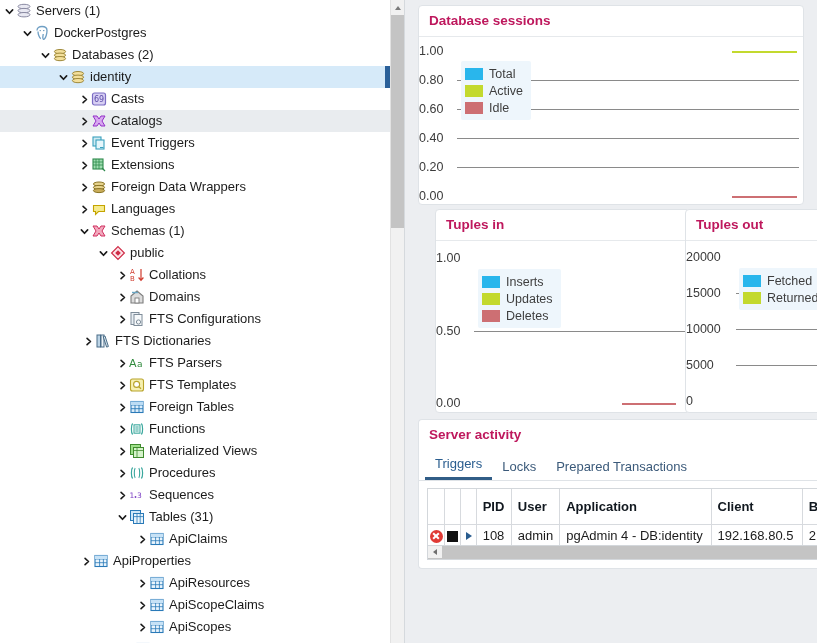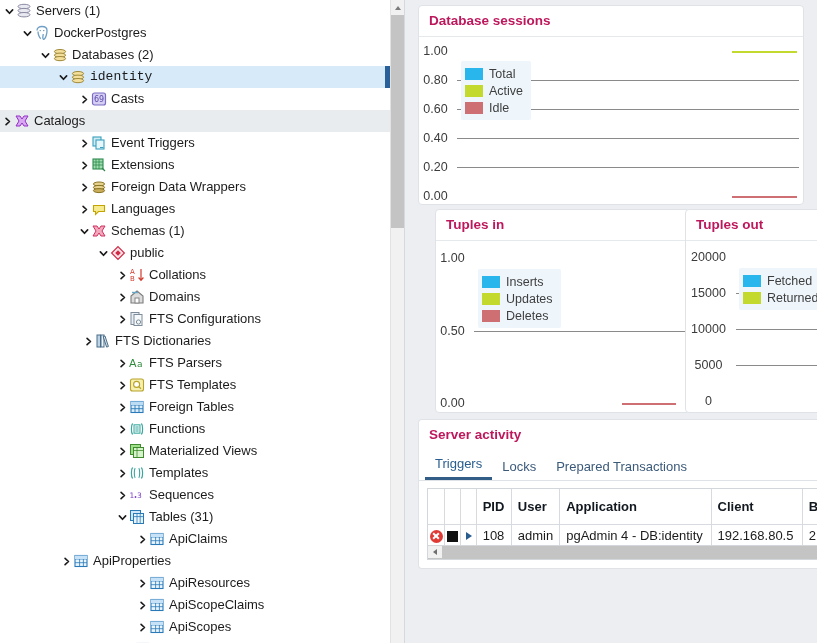--- a/index.html
+++ b/index.html
@@ -123,21 +123,21 @@
     color: #be185d;
     border-bottom: 1px solid #e6e9ec;
     white-space: nowrap;
   }
   .chart-body { position: relative; width: 100%; }
 
   .ytick {
     position: absolute;
     font-size: 12.5px;
     color: #3b3b3b;
-    text-align: center;
+    text-align: left;
     white-space: nowrap;
     transform: translateY(-50%);
   }
   .gridline {
     position: absolute;
     height: 1px;
     background: #5d5d5d;
     opacity: .72;
   }
   .dataline {
@@ -318,21 +318,21 @@
           </span>
           <span class="node-icon">
             <svg width="16" height="16" viewBox="0 0 16 16">
               <ellipse cx="8" cy="4.6" rx="5.6" ry="2.1" fill="#f3df9b" stroke="#a08a3a" stroke-width="1"></ellipse>
               <ellipse cx="8" cy="8.2" rx="5.6" ry="2.1" fill="#f3df9b" stroke="#a08a3a" stroke-width="1"></ellipse>
               <ellipse cx="8" cy="11.6" rx="5.6" ry="2.1" fill="#f3df9b" stroke="#a08a3a" stroke-width="1"></ellipse>
             </svg>
           </span>
           <span class="node-label">Databases (2)</span>
         </div>
-        <div class="tree-row selected" style="padding-left: 56px; font-family: Liberation Mono, monospace;">
+        <div class="tree-row selected" style="padding-left: 56px;">
           <span class="twisty">
             <svg width="9" height="9" viewBox="0 0 10 10">
               <path d="M1.5 3.2L5 7l3.5-3.8" fill="none" stroke="#1b1b1b" stroke-width="1.8" stroke-linecap="round" stroke-linejoin="round"></path>
             </svg>
           </span>
           <span class="node-icon">
             <svg width="16" height="16" viewBox="0 0 16 16">
               <ellipse cx="8" cy="4.6" rx="5.6" ry="2.1" fill="#f3df9b" stroke="#a08a3a" stroke-width="1"></ellipse>
               <ellipse cx="8" cy="8.2" rx="5.6" ry="2.1" fill="#f3df9b" stroke="#a08a3a" stroke-width="1"></ellipse>
               <ellipse cx="8" cy="11.6" rx="5.6" ry="2.1" fill="#f3df9b" stroke="#a08a3a" stroke-width="1"></ellipse>
@@ -347,21 +347,21 @@
             </svg>
           </span>
           <span class="node-icon">
             <svg width="16" height="16" viewBox="0 0 16 16">
               <rect x="1.5" y="2" width="13" height="12" rx="2" fill="#d7cff3" stroke="#7b6cc4" stroke-width="1.2"></rect>
               <text x="8" y="11" font-size="8" font-family="DejaVu Sans" text-anchor="middle" fill="#5a4aa8">69</text>
             </svg>
           </span>
           <span class="node-label">Casts</span>
         </div>
-        <div class="tree-row hovered" style="">
+        <div class="tree-row hovered" style="padding-left: 77px;">
           <span class="twisty">
             <svg width="9" height="9" viewBox="0 0 10 10">
               <path d="M3.4 1.5L7.2 5l-3.8 3.5" fill="none" stroke="#1b1b1b" stroke-width="1.8" stroke-linecap="round" stroke-linejoin="round"></path>
             </svg>
           </span>
           <span class="node-icon">
             <svg width="16" height="16" viewBox="0 0 16 16">
               <path d="M2 3h4l2 3 2-3h4l-3 5 3 5h-4l-2-3-2 3H2l3-5z" fill="#d8a8f0" stroke="#9330c8" stroke-width="1"></path>
             </svg>
           </span>
@@ -591,21 +591,21 @@
             <svg width="9" height="9" viewBox="0 0 10 10">
               <path d="M3.4 1.5L7.2 5l-3.8 3.5" fill="none" stroke="#1b1b1b" stroke-width="1.8" stroke-linecap="round" stroke-linejoin="round"></path>
             </svg>
           </span>
           <span class="node-icon">
             <svg width="16" height="16" viewBox="0 0 16 16">
               <path d="M3.6 2.5C2 4.2 2 11.8 3.6 13.5M12.4 2.5C14 4.2 14 11.8 12.4 13.5" fill="none" stroke="#3aa79d" stroke-width="1.2"></path>
               <path d="M6.2 3.2C5 4.6 5 11.4 6.2 12.8M9.8 3.2C11 4.6 11 11.4 9.8 12.8" fill="none" stroke="#3aa79d" stroke-width="1.1"></path>
             </svg>
           </span>
-          <span class="node-label">Templates</span>
+          <span class="node-label">Procedures</span>
         </div>
         <div class="tree-row" style="padding-left: 115px;">
           <span class="twisty">
             <svg width="9" height="9" viewBox="0 0 10 10">
               <path d="M3.4 1.5L7.2 5l-3.8 3.5" fill="none" stroke="#1b1b1b" stroke-width="1.8" stroke-linecap="round" stroke-linejoin="round"></path>
             </svg>
           </span>
           <span class="node-icon">
             <svg width="16" height="16" viewBox="0 0 16 16">
               <text x="0.5" y="11" font-size="7.5" font-family="DejaVu Sans" fill="#7b3fc4">1</text>
@@ -638,21 +638,21 @@
           </span>
           <span class="node-icon">
             <svg width="16" height="16" viewBox="0 0 16 16">
               <rect x="2" y="2.5" width="12" height="11" fill="#eaf5fd" stroke="#2a7ab8" stroke-width="1.1"></rect>
               <path d="M2 6h12M2 9.7h12M6.6 2.5v11M10.4 2.5v11" stroke="#2a7ab8" stroke-width=".8"></path>
               <rect x="2" y="2.5" width="12" height="3.5" fill="#c7e2f6"></rect>
             </svg>
           </span>
           <span class="node-label">ApiClaims</span>
         </div>
-        <div class="tree-row" style="padding-left: 59px;">
+        <div class="tree-row" style="padding-left: 79px;">
           <span class="twisty">
             <svg width="9" height="9" viewBox="0 0 10 10">
               <path d="M3.4 1.5L7.2 5l-3.8 3.5" fill="none" stroke="#1b1b1b" stroke-width="1.8" stroke-linecap="round" stroke-linejoin="round"></path>
             </svg>
           </span>
           <span class="node-icon">
             <svg width="16" height="16" viewBox="0 0 16 16">
               <rect x="2" y="2.5" width="12" height="11" fill="#eaf5fd" stroke="#2a7ab8" stroke-width="1.1"></rect>
               <path d="M2 6h12M2 9.7h12M6.6 2.5v11M10.4 2.5v11" stroke="#2a7ab8" stroke-width=".8"></path>
               <rect x="2" y="2.5" width="12" height="3.5" fill="#c7e2f6"></rect>

